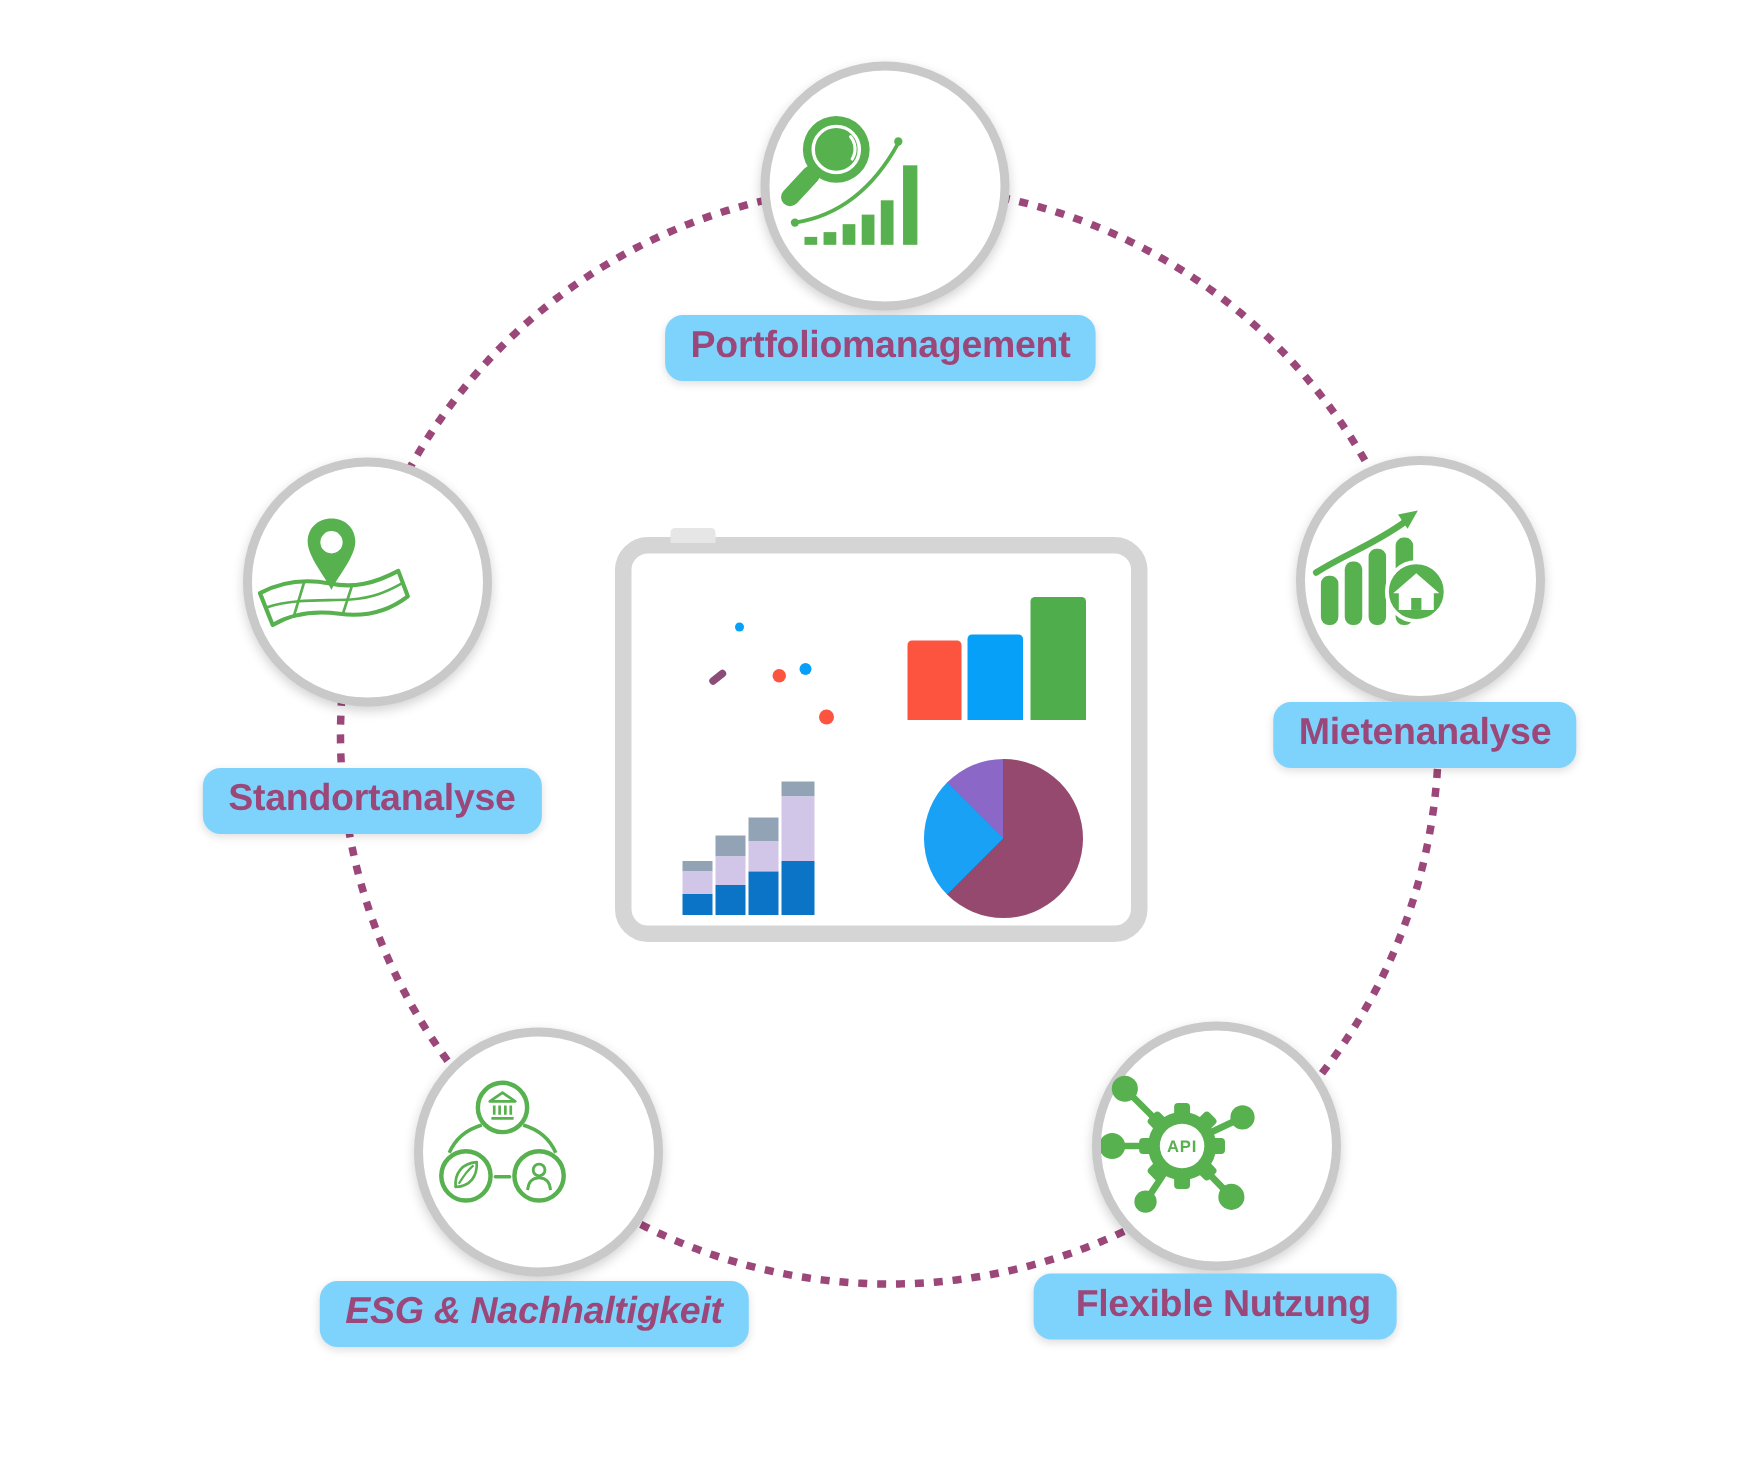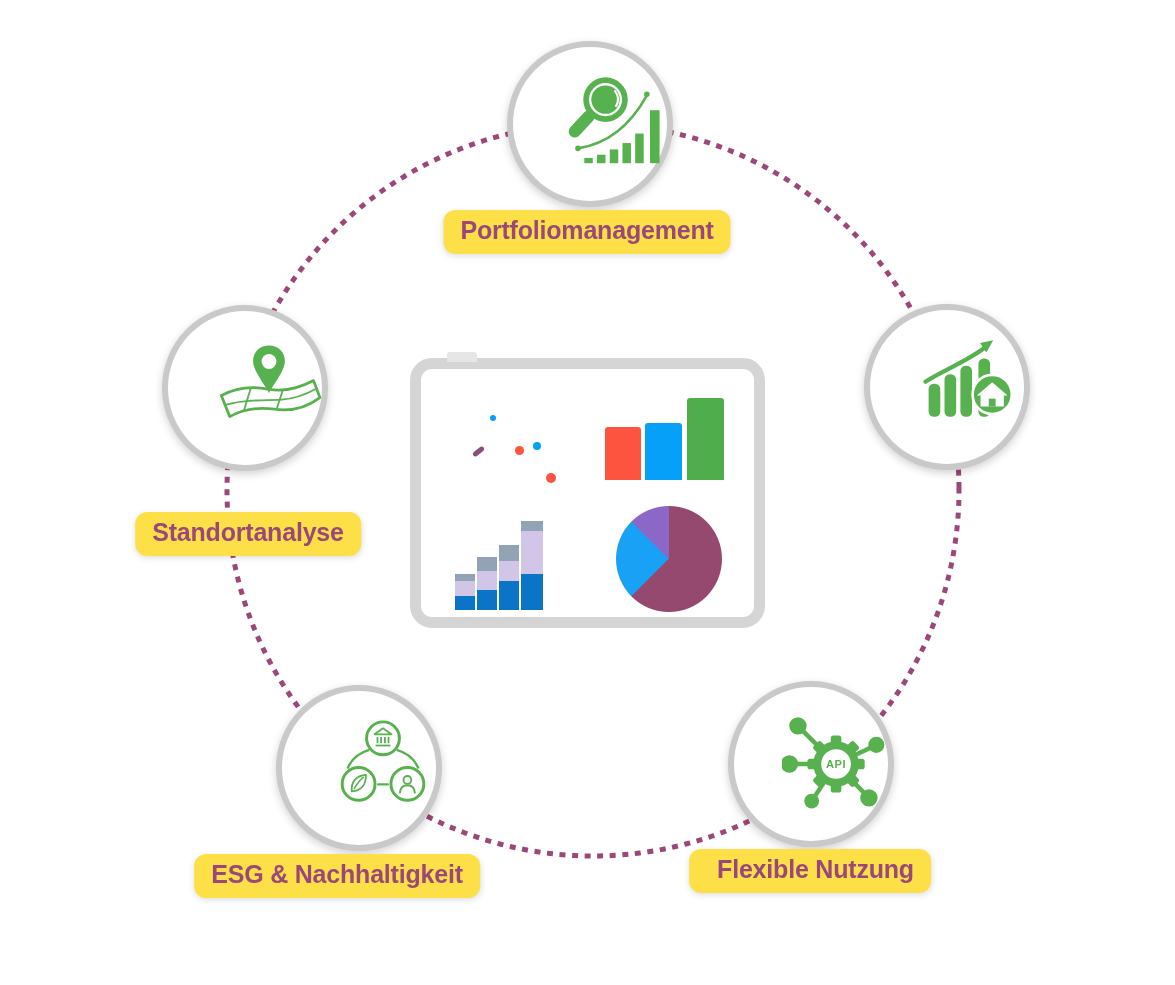--- a/index.html
+++ b/index.html
@@ -15,35 +15,35 @@
   .chart-layer{position:absolute;left:0;top:0;width:100%;height:100%;}
   .dot{position:absolute;border-radius:50%;}
   .scatter-mark{position:absolute;border-radius:3px;}
   .mini-bar{position:absolute;border-radius:3px 3px 0 0;}
   .stack-bar{position:absolute;display:flex;flex-direction:column;}
   .stack-seg{width:100%;}
   .pie{position:absolute;border-radius:50%;}
   .node{position:absolute;width:166px;height:166px;box-sizing:border-box;
         border-radius:50%;background:#fff;border:6px solid var(--ring-gray,#c9c9c9);
         box-shadow:0 3px 8px rgba(0,0,0,0.18);display:flex;align-items:center;
-        justify-content:flex-end;z-index:3;}
+        justify-content:flex-start;z-index:3;}
   .node svg{width:106px;height:106px;display:block;}
-  .pill{position:absolute;transform:translate(-50%,-50%);background:#fde047;
+  .pill{position:absolute;transform:translate(-50%,-50%);background:#7dd3fc;
         color:var(--purple,#9c4779);font-weight:bold;font-size:25px;
         padding:6px 17px 9px;border-radius:12px;white-space:nowrap;
         box-shadow:0 2px 6px rgba(0,0,0,0.13);z-index:4;letter-spacing:-0.2px;}
   .pos-node-portfolio{left:507px;top:41px;}
   .pos-node-standort{left:162px;top:305px;}
   .pos-node-mieten{left:864px;top:304px;}
   .pos-node-esg{left:276px;top:685px;}
   .pos-node-flexible{left:728px;top:681px;}
   .pos-pill-portfolio{left:587px;top:232px;}
   .pos-pill-standort{left:248px;top:490px;margin-top:44px;}
   .pos-pill-mieten{left:950px;top:490px;}
-  .pos-pill-esg{left:337px;top:876px;}
+  .pos-pill-esg{left:356px;top:876px;font-style:italic;}
   .pos-pill-flexible{left:810px;top:871px;padding-left:28px;}
 </style>
 </head>
 <body>
 
 <div class="canvas">
 
   <svg class="ring-svg" width="1175" height="985">
     <circle cx="593" cy="490" r="366" fill="none" stroke="var(--purple,#9c4779)" stroke-width="5" stroke-dasharray="1 11.6" stroke-linecap="square"></circle>
   </svg>
@@ -130,20 +130,21 @@
         <rect x="40" y="30" width="11" height="48" rx="5"></rect>
         <rect x="57" y="23" width="11" height="55" rx="5"></rect>
       </g>
       <path d="M7 45 C 26 33 44 27 63 13" stroke="var(--green)" stroke-width="4" fill="none" stroke-linecap="round"></path>
       <polygon points="71,6 64.5,17.5 58.5,8.5" fill="var(--green)"></polygon>
       <circle cx="70" cy="57" r="18.5" fill="var(--green)" stroke="#fff" stroke-width="2.5"></circle>
       <path d="M70 45.5 L 84.5 58 L 81 58 L 81 68.5 L 59 68.5 L 59 58 L 55.5 58 Z" fill="#fff"></path>
       <rect x="66.8" y="61" width="6.4" height="7.5" fill="var(--green)"></rect>
     </svg>
   </div>
+  <div class="pill pos-pill-mieten">Mietenanalyse</div>
 
   <div class="node pos-node-esg">
     <svg viewBox="0 0 100 100">
       <g stroke="var(--green)" fill="none">
         <circle cx="50" cy="22" r="15.5" stroke-width="2.8"></circle>
         <circle cx="27" cy="65" r="15.5" stroke-width="2.8"></circle>
         <circle cx="73" cy="65" r="15.5" stroke-width="2.8"></circle>
         <path d="M37 33 Q 22 37.5 16.5 50.5" stroke-width="2.2"></path>
         <path d="M63 33 Q 78 37.5 83.5 50.5" stroke-width="2.2"></path>
         <path d="M45.5 65.5 L 54.5 65.5" stroke-width="2.2" stroke-linecap="round"></path>

